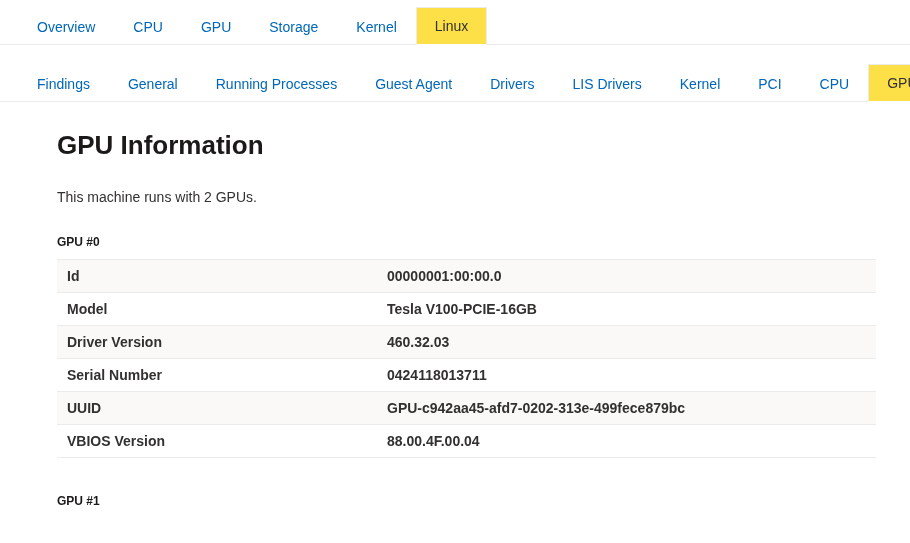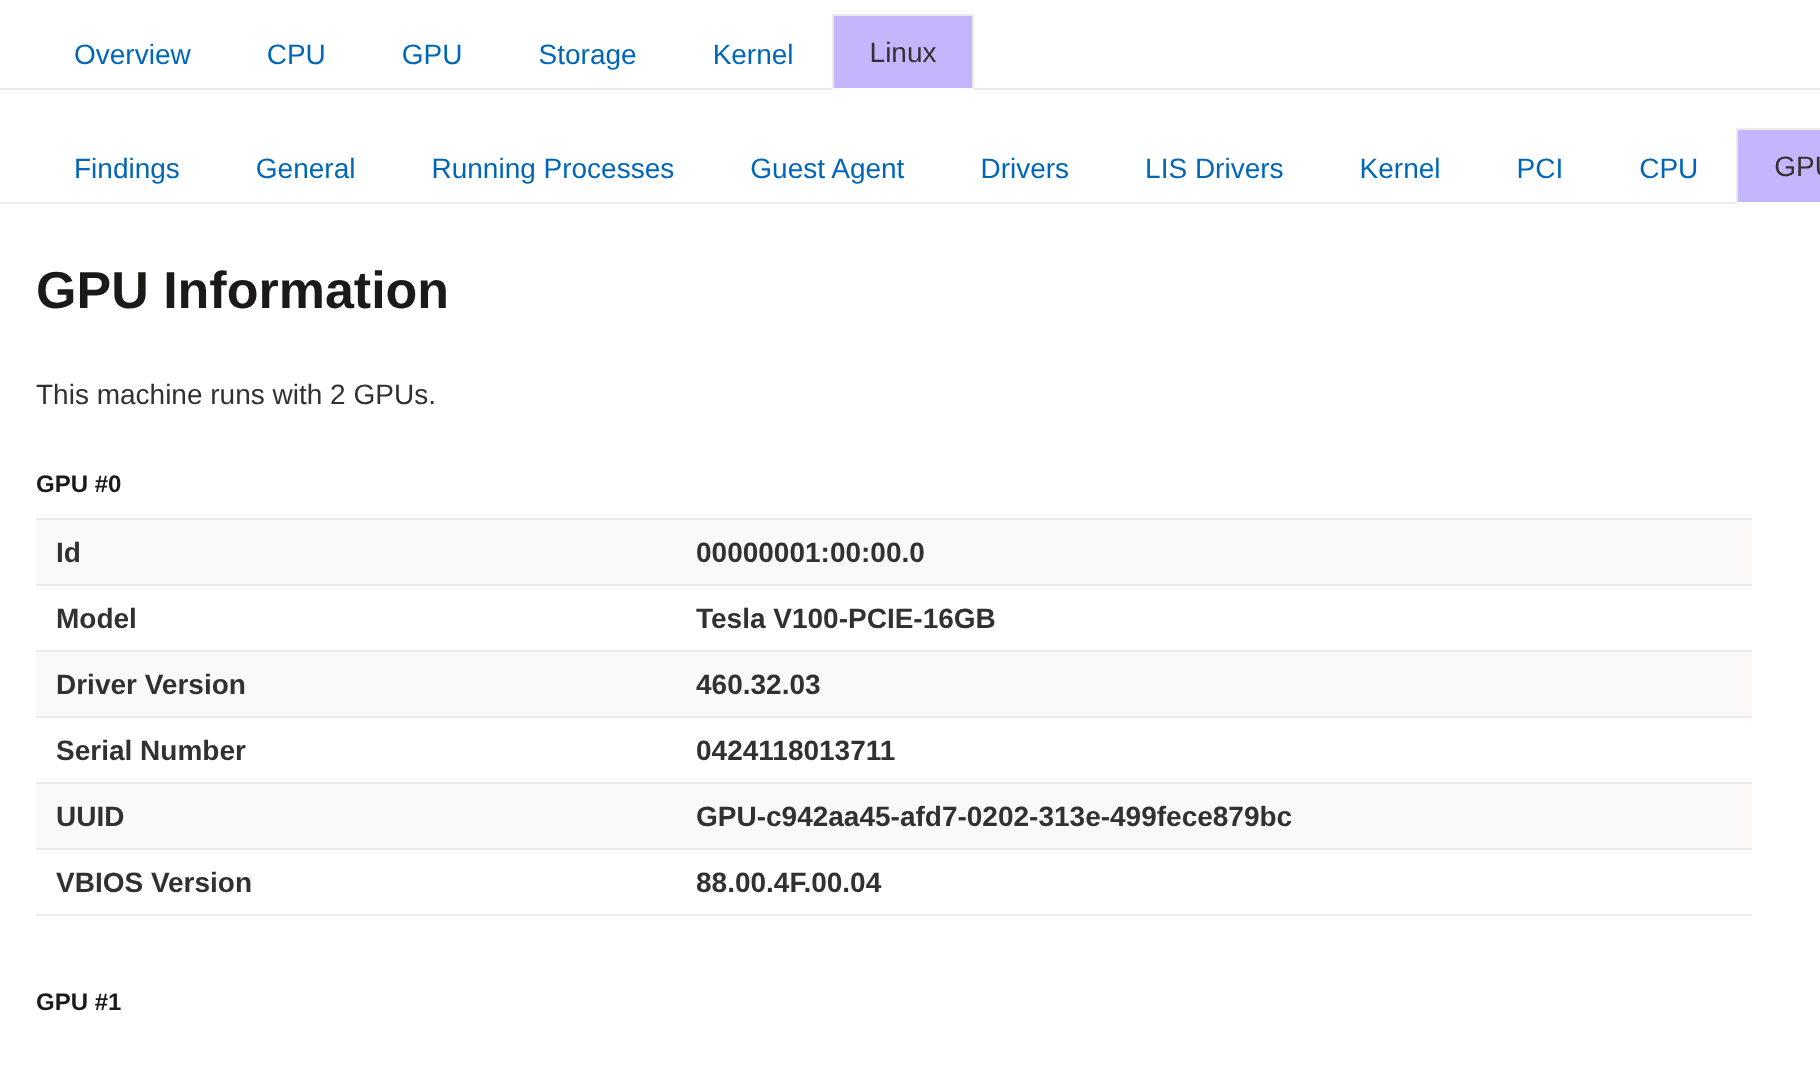--- a/index.html
+++ b/index.html
@@ -34,24 +34,25 @@
       border: 1px solid transparent;
       border-bottom: none;
       position: relative;
       top: 1px;
       white-space: nowrap;
     }
     .tab.active {
       color: #323130;
       border: 1px solid #edebe9;
       border-bottom: 1px solid #ffffff;
-      background: #c4b5fd;
+      background: #fde047;
     }
     .content {
       padding: 28px 34px 0 18px;
+      margin-left: 39px;
     }
     h1.page-title {
       font-size: 26px;
       font-weight: 600;
       margin-bottom: 28px;
       color: #1b1a19;
     }
     .summary {
       font-size: 14px;
       margin-bottom: 30px;

